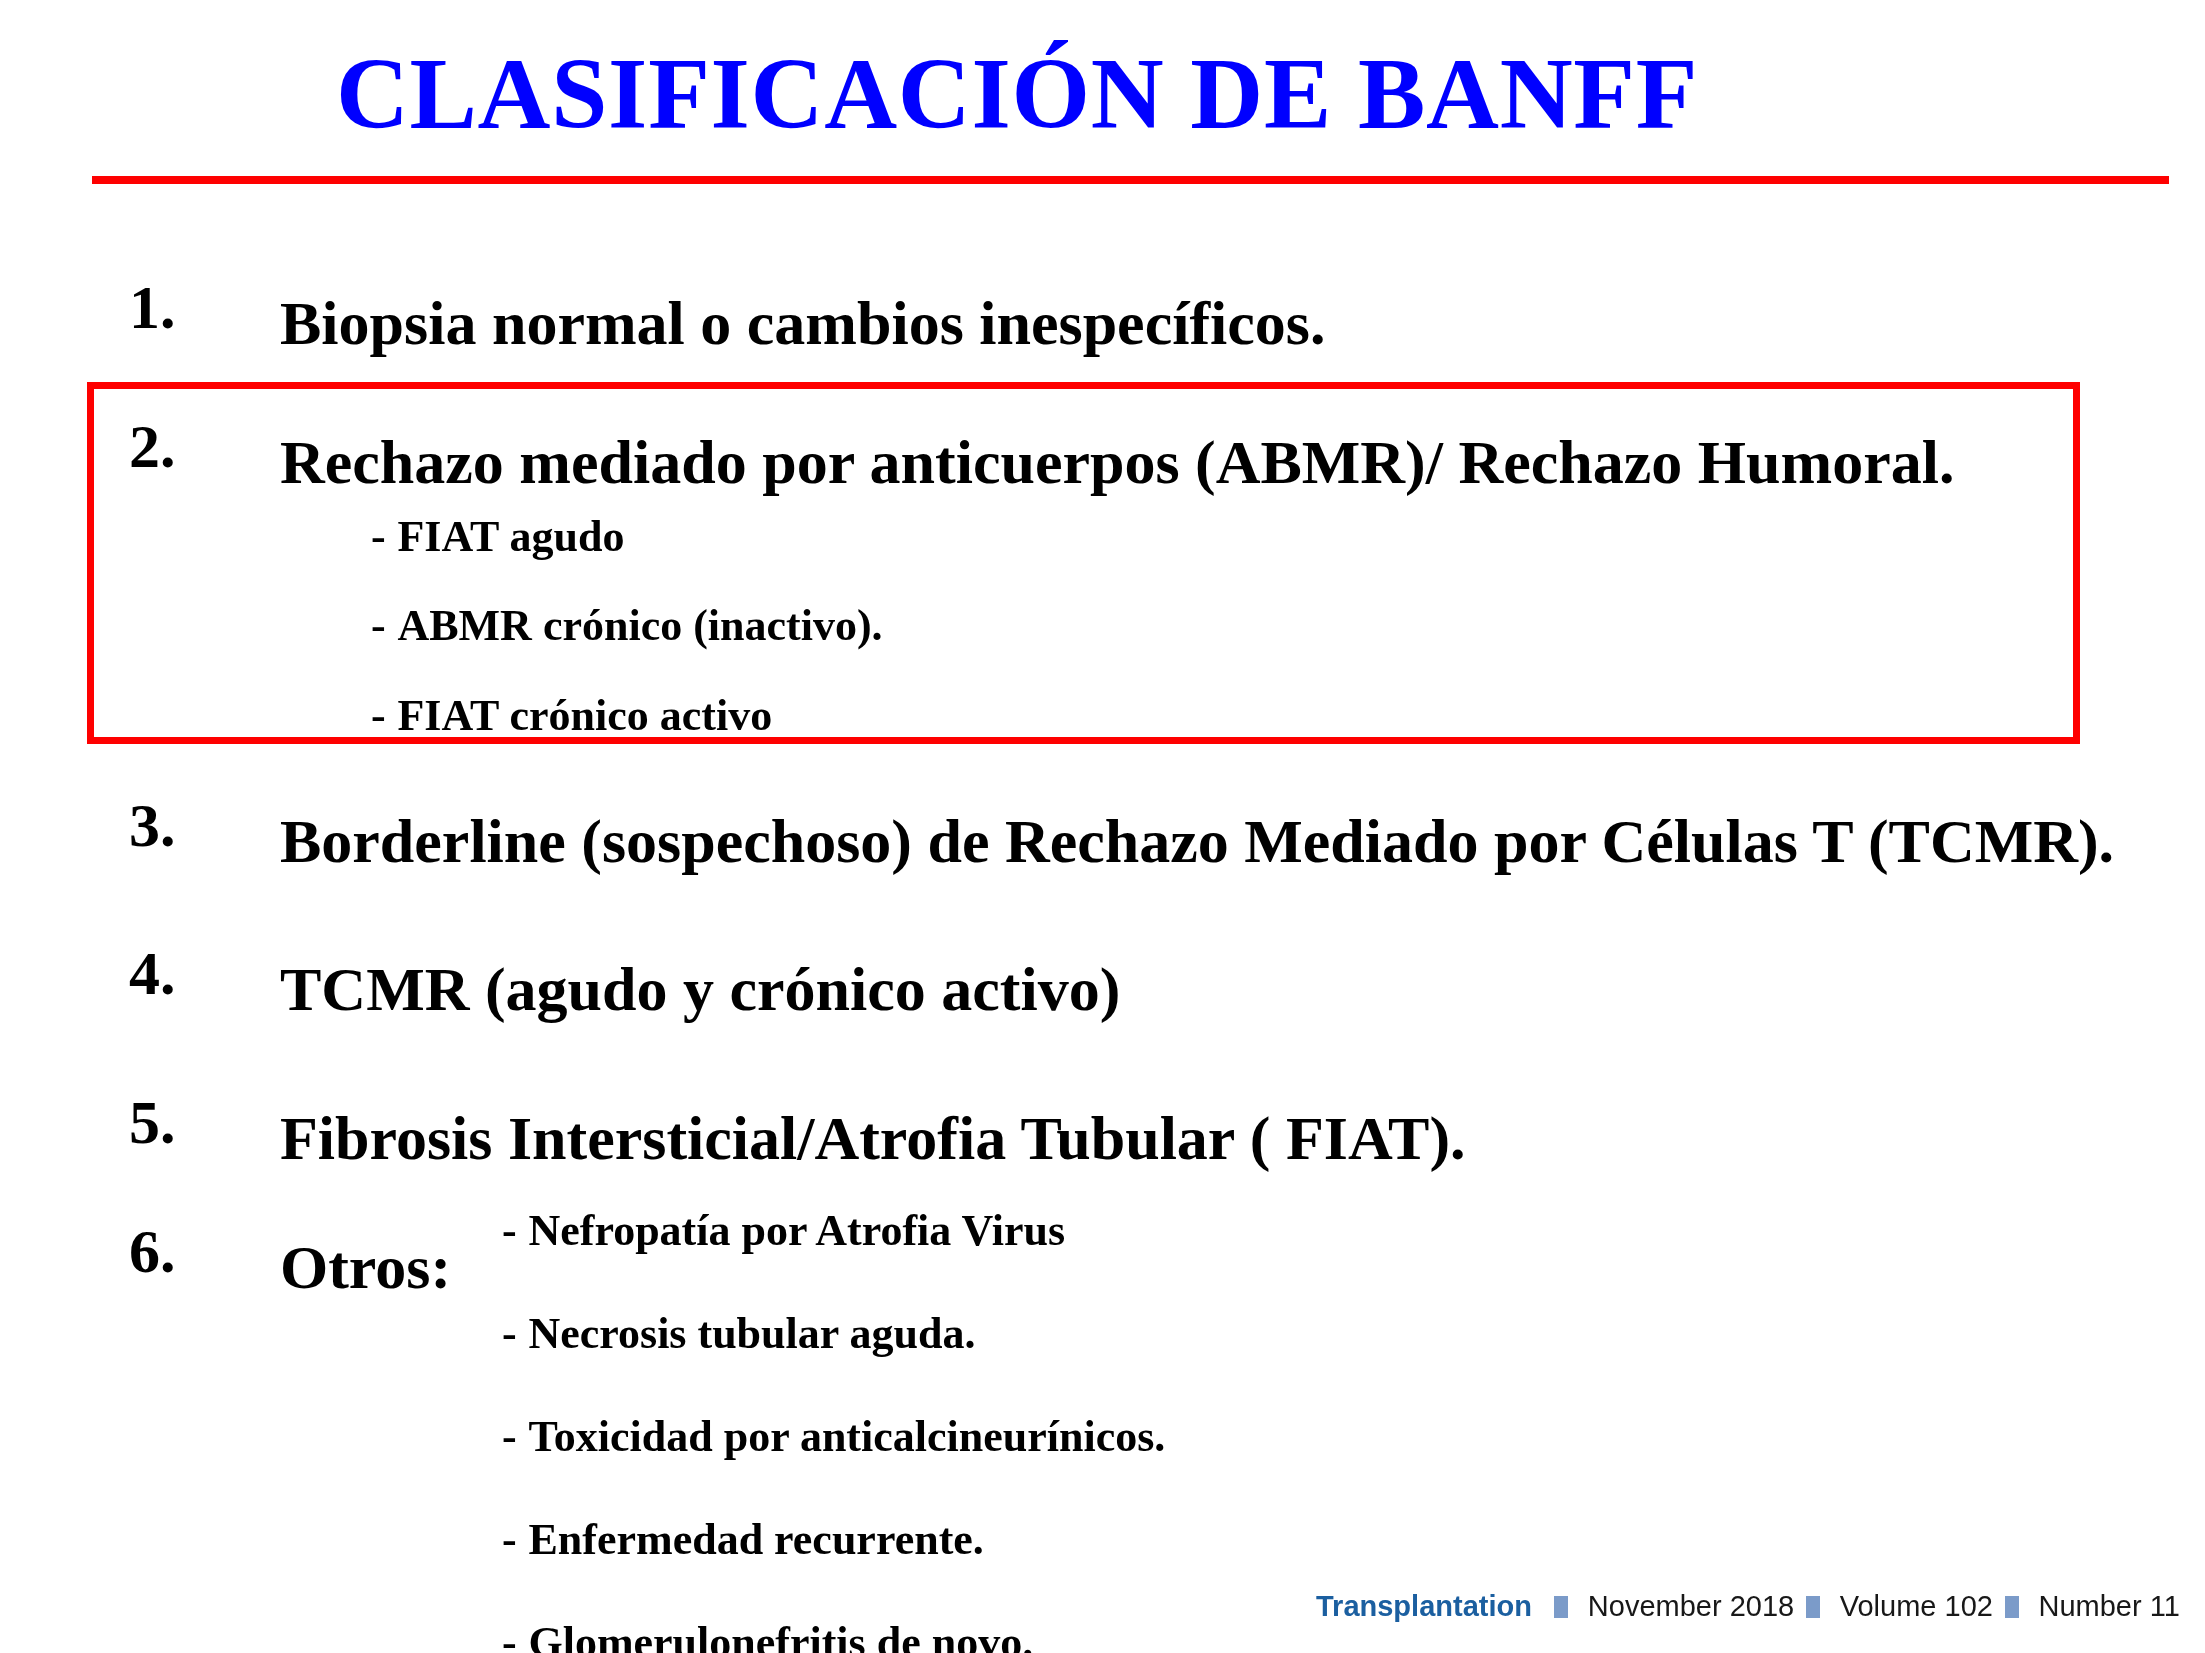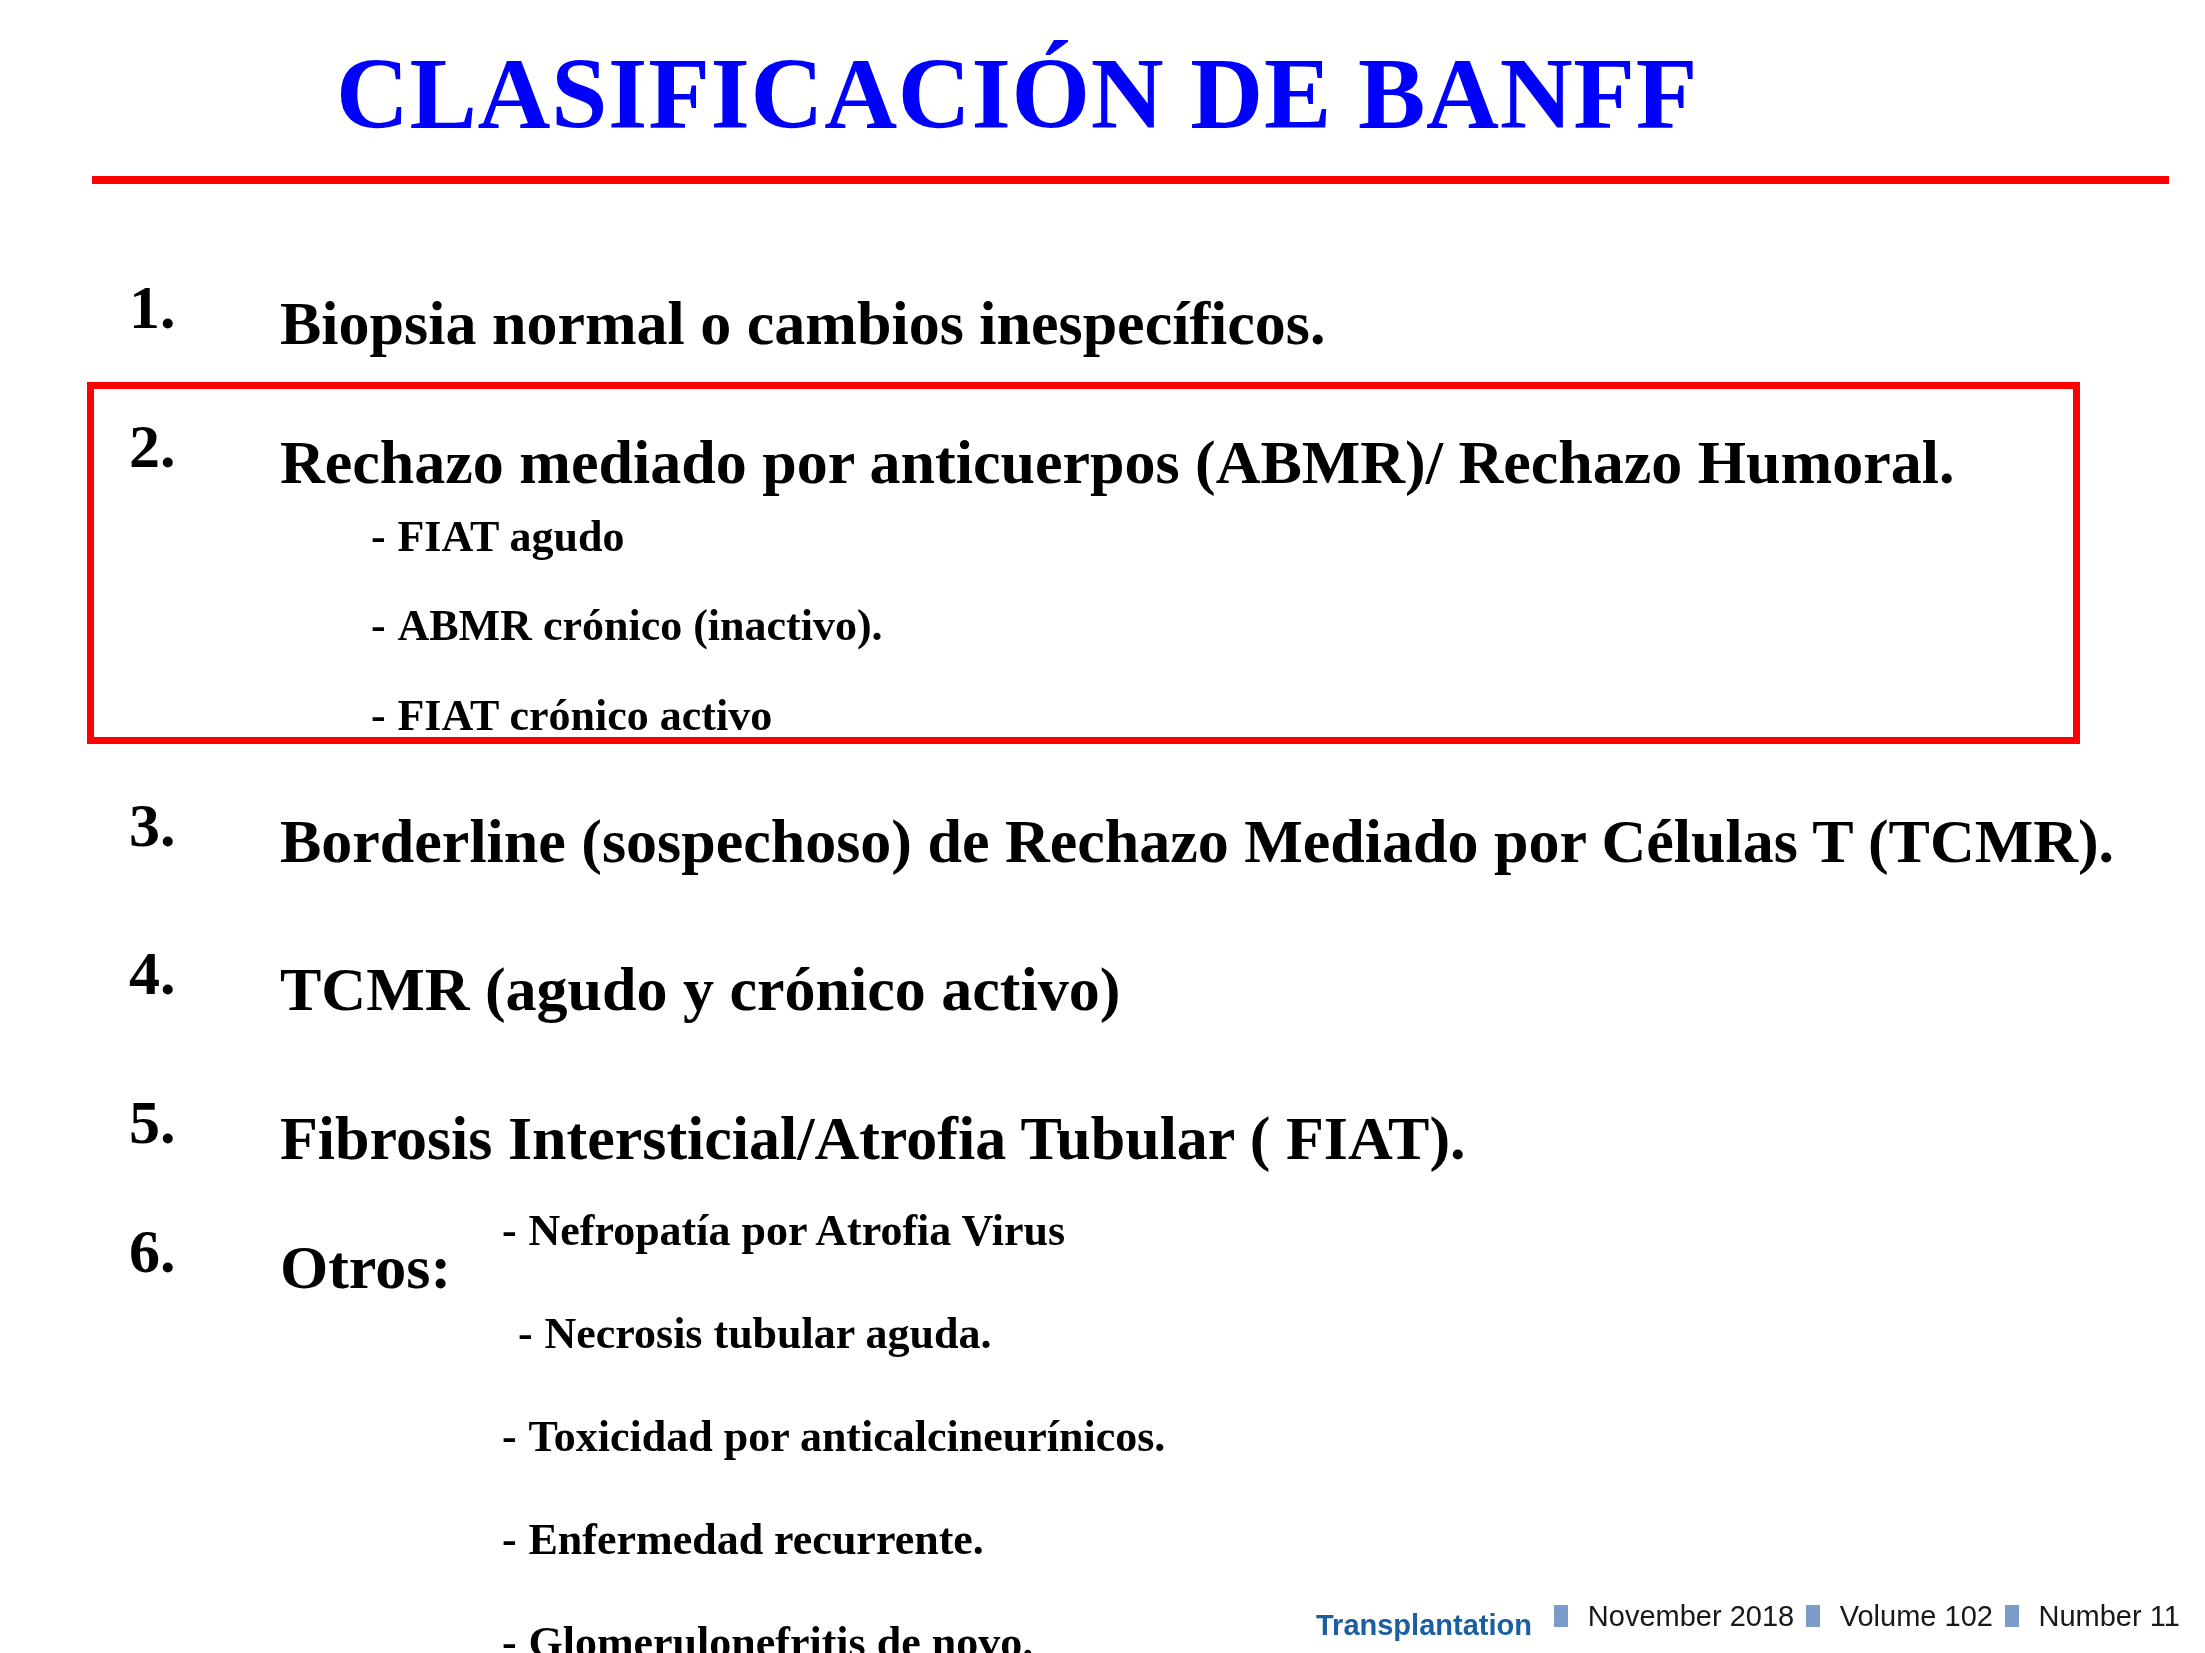--- a/index.html
+++ b/index.html
@@ -93,21 +93,20 @@
     font-family: "Liberation Sans", "DejaVu Sans", sans-serif;
     font-size: 29px;
     font-weight: bold;
     white-space: nowrap;
     display: flex;
     align-items: center;
   }
   #footer-credit .journal {
     color: #1b5fa0;
     margin-right: 10.3px;
-    margin-top: 19px;
   }
   #footer-credit .sep {
     display: inline-block;
     width: 14px;
     height: 22px;
     background: #7b9bc9;
     margin: 0 11.8px;
     flex: 0 0 auto;
   }
   #footer-credit .meta {
@@ -164,21 +163,21 @@
 
 <div class="list-item" style="left:129px; top:1220px;">
   <span class="item-number">6.</span>
   <span class="item-text">Otros:</span>
 </div>
 
 <div class="sub-item" style="left:502px; top:1209px;">
   <span class="sub-marker">-</span><span>Nefropatía por Atrofia Virus</span>
 </div>
 
-<div class="sub-item" style="left:502px; top:1312px;margin-left:16px;">
+<div class="sub-item" style="left:502px; top:1312px;">
   <span class="sub-marker">-</span><span>Necrosis tubular aguda.</span>
 </div>
 
 <div class="sub-item" style="left:502px; top:1415px;">
   <span class="sub-marker">-</span><span>Toxicidad por anticalcineurínicos.</span>
 </div>
 
 <div class="sub-item" style="left:502px; top:1518px;">
   <span class="sub-marker">-</span><span>Enfermedad recurrente.</span>
 </div>

